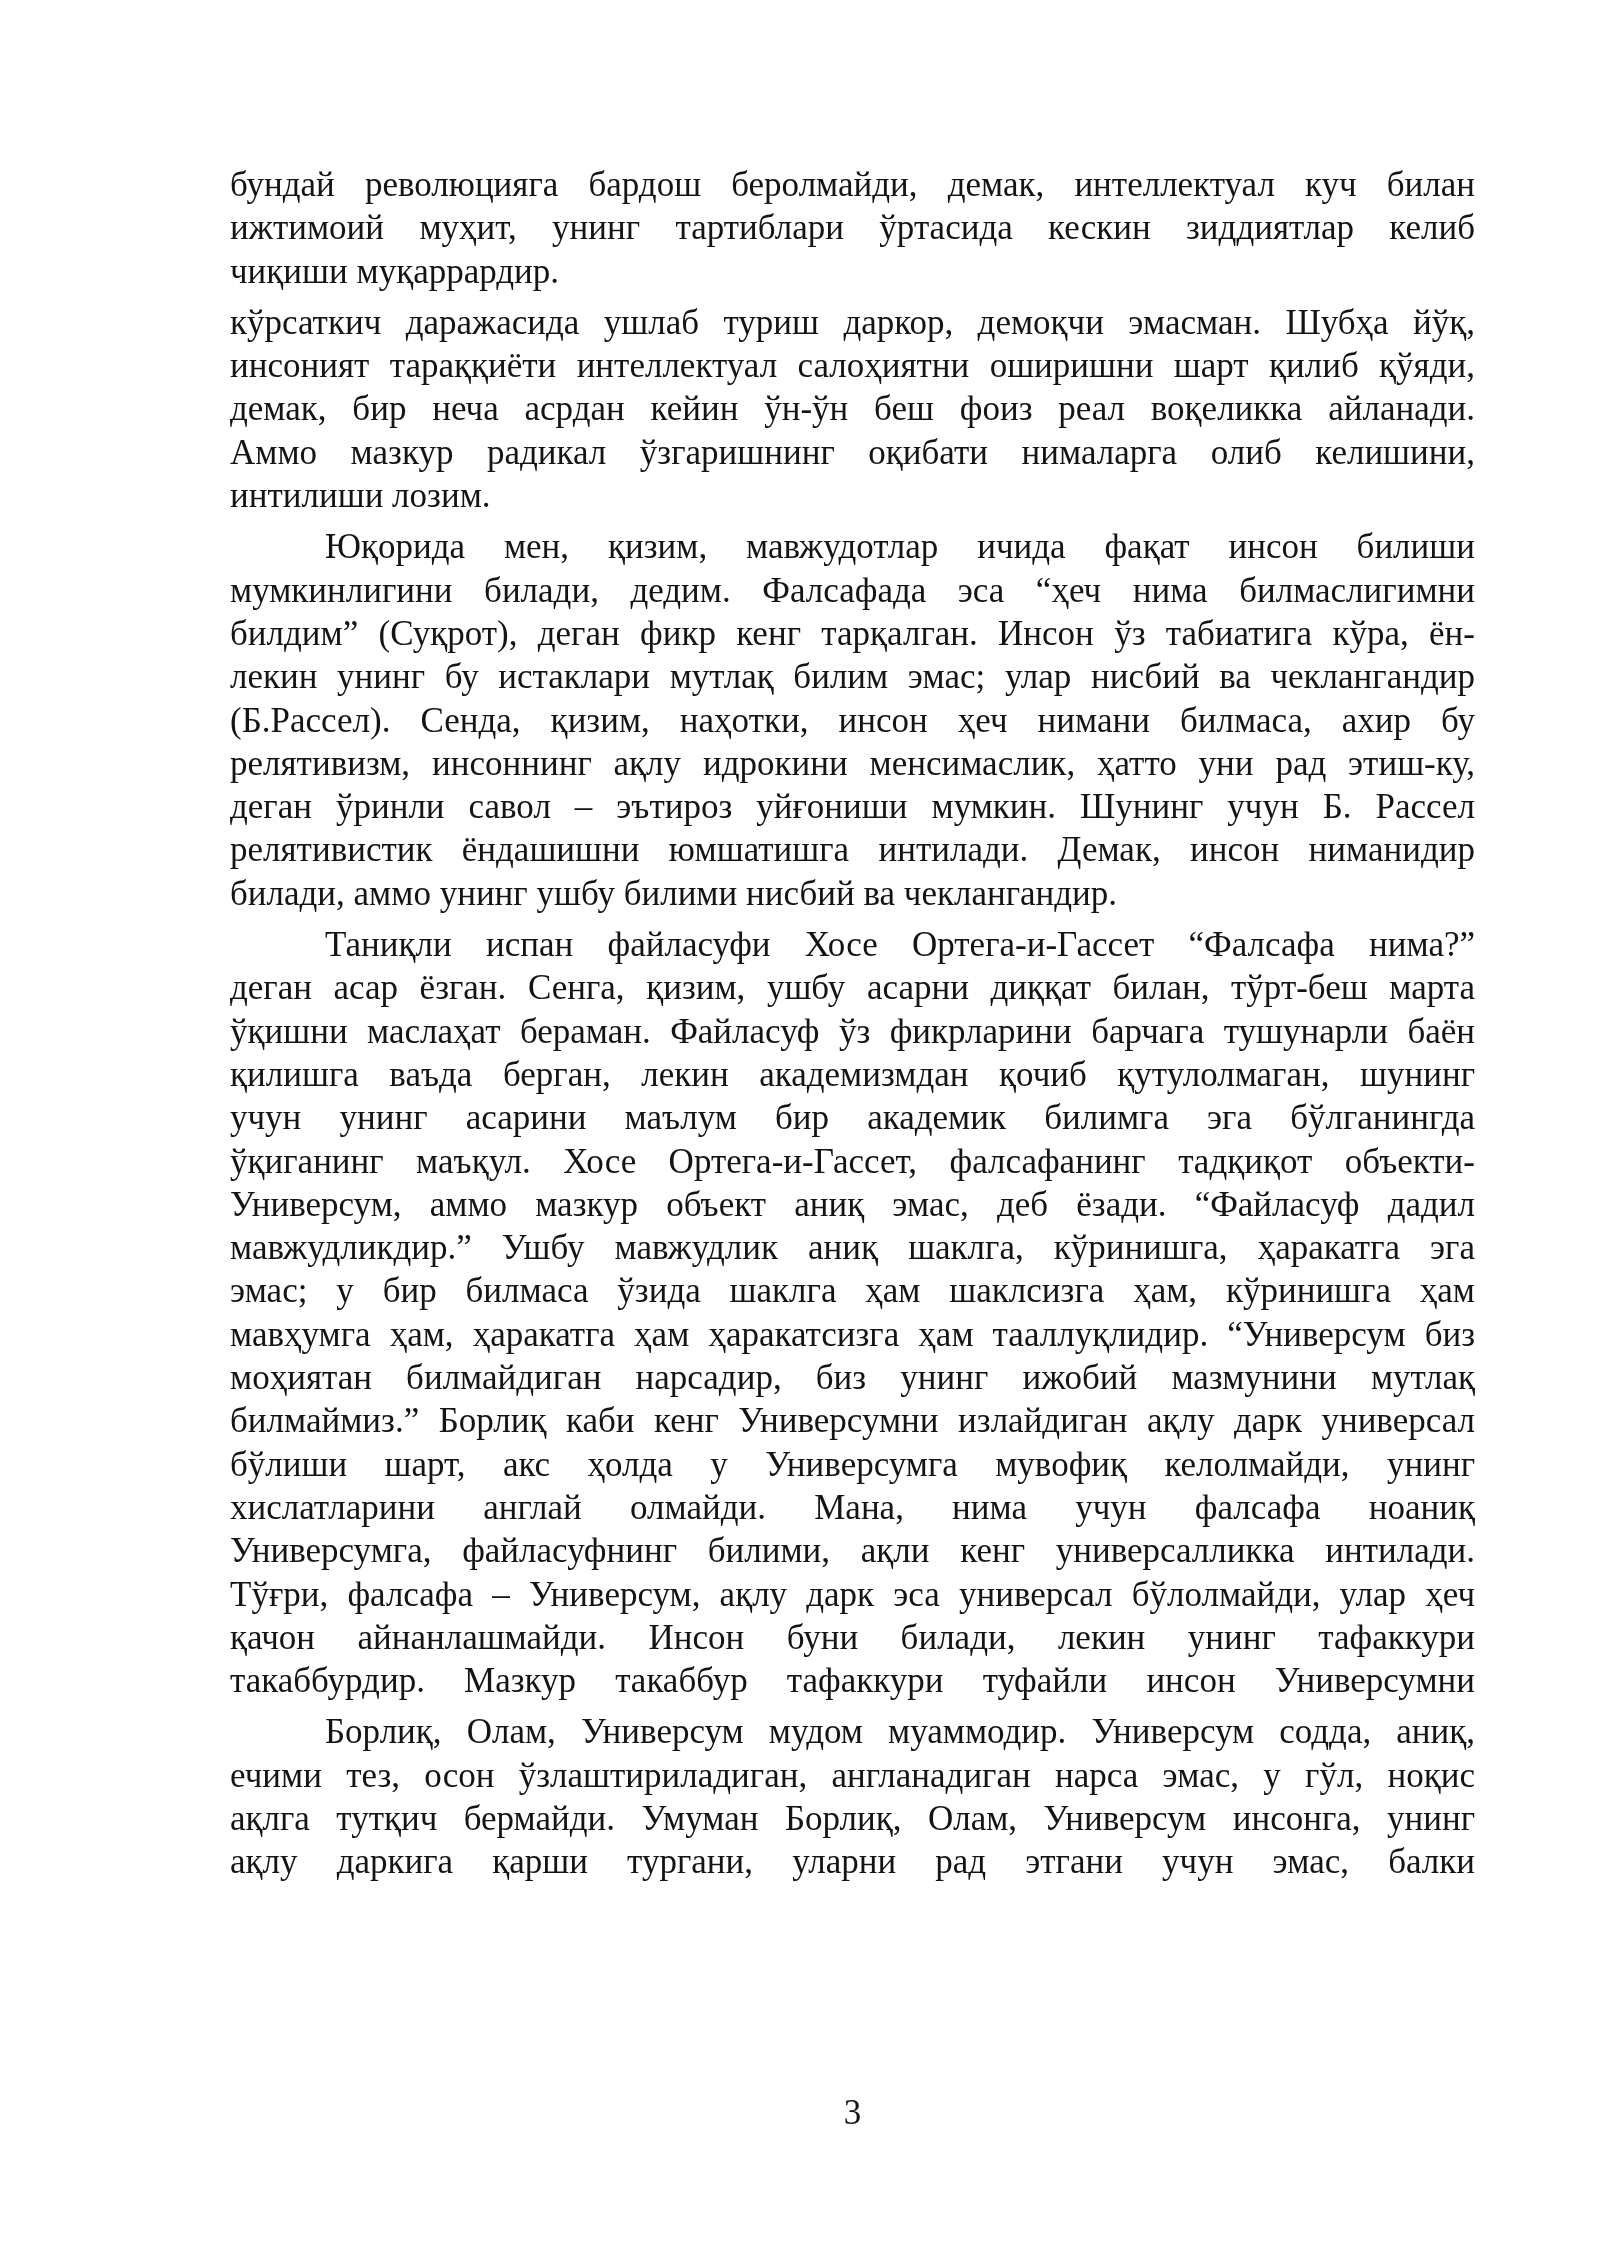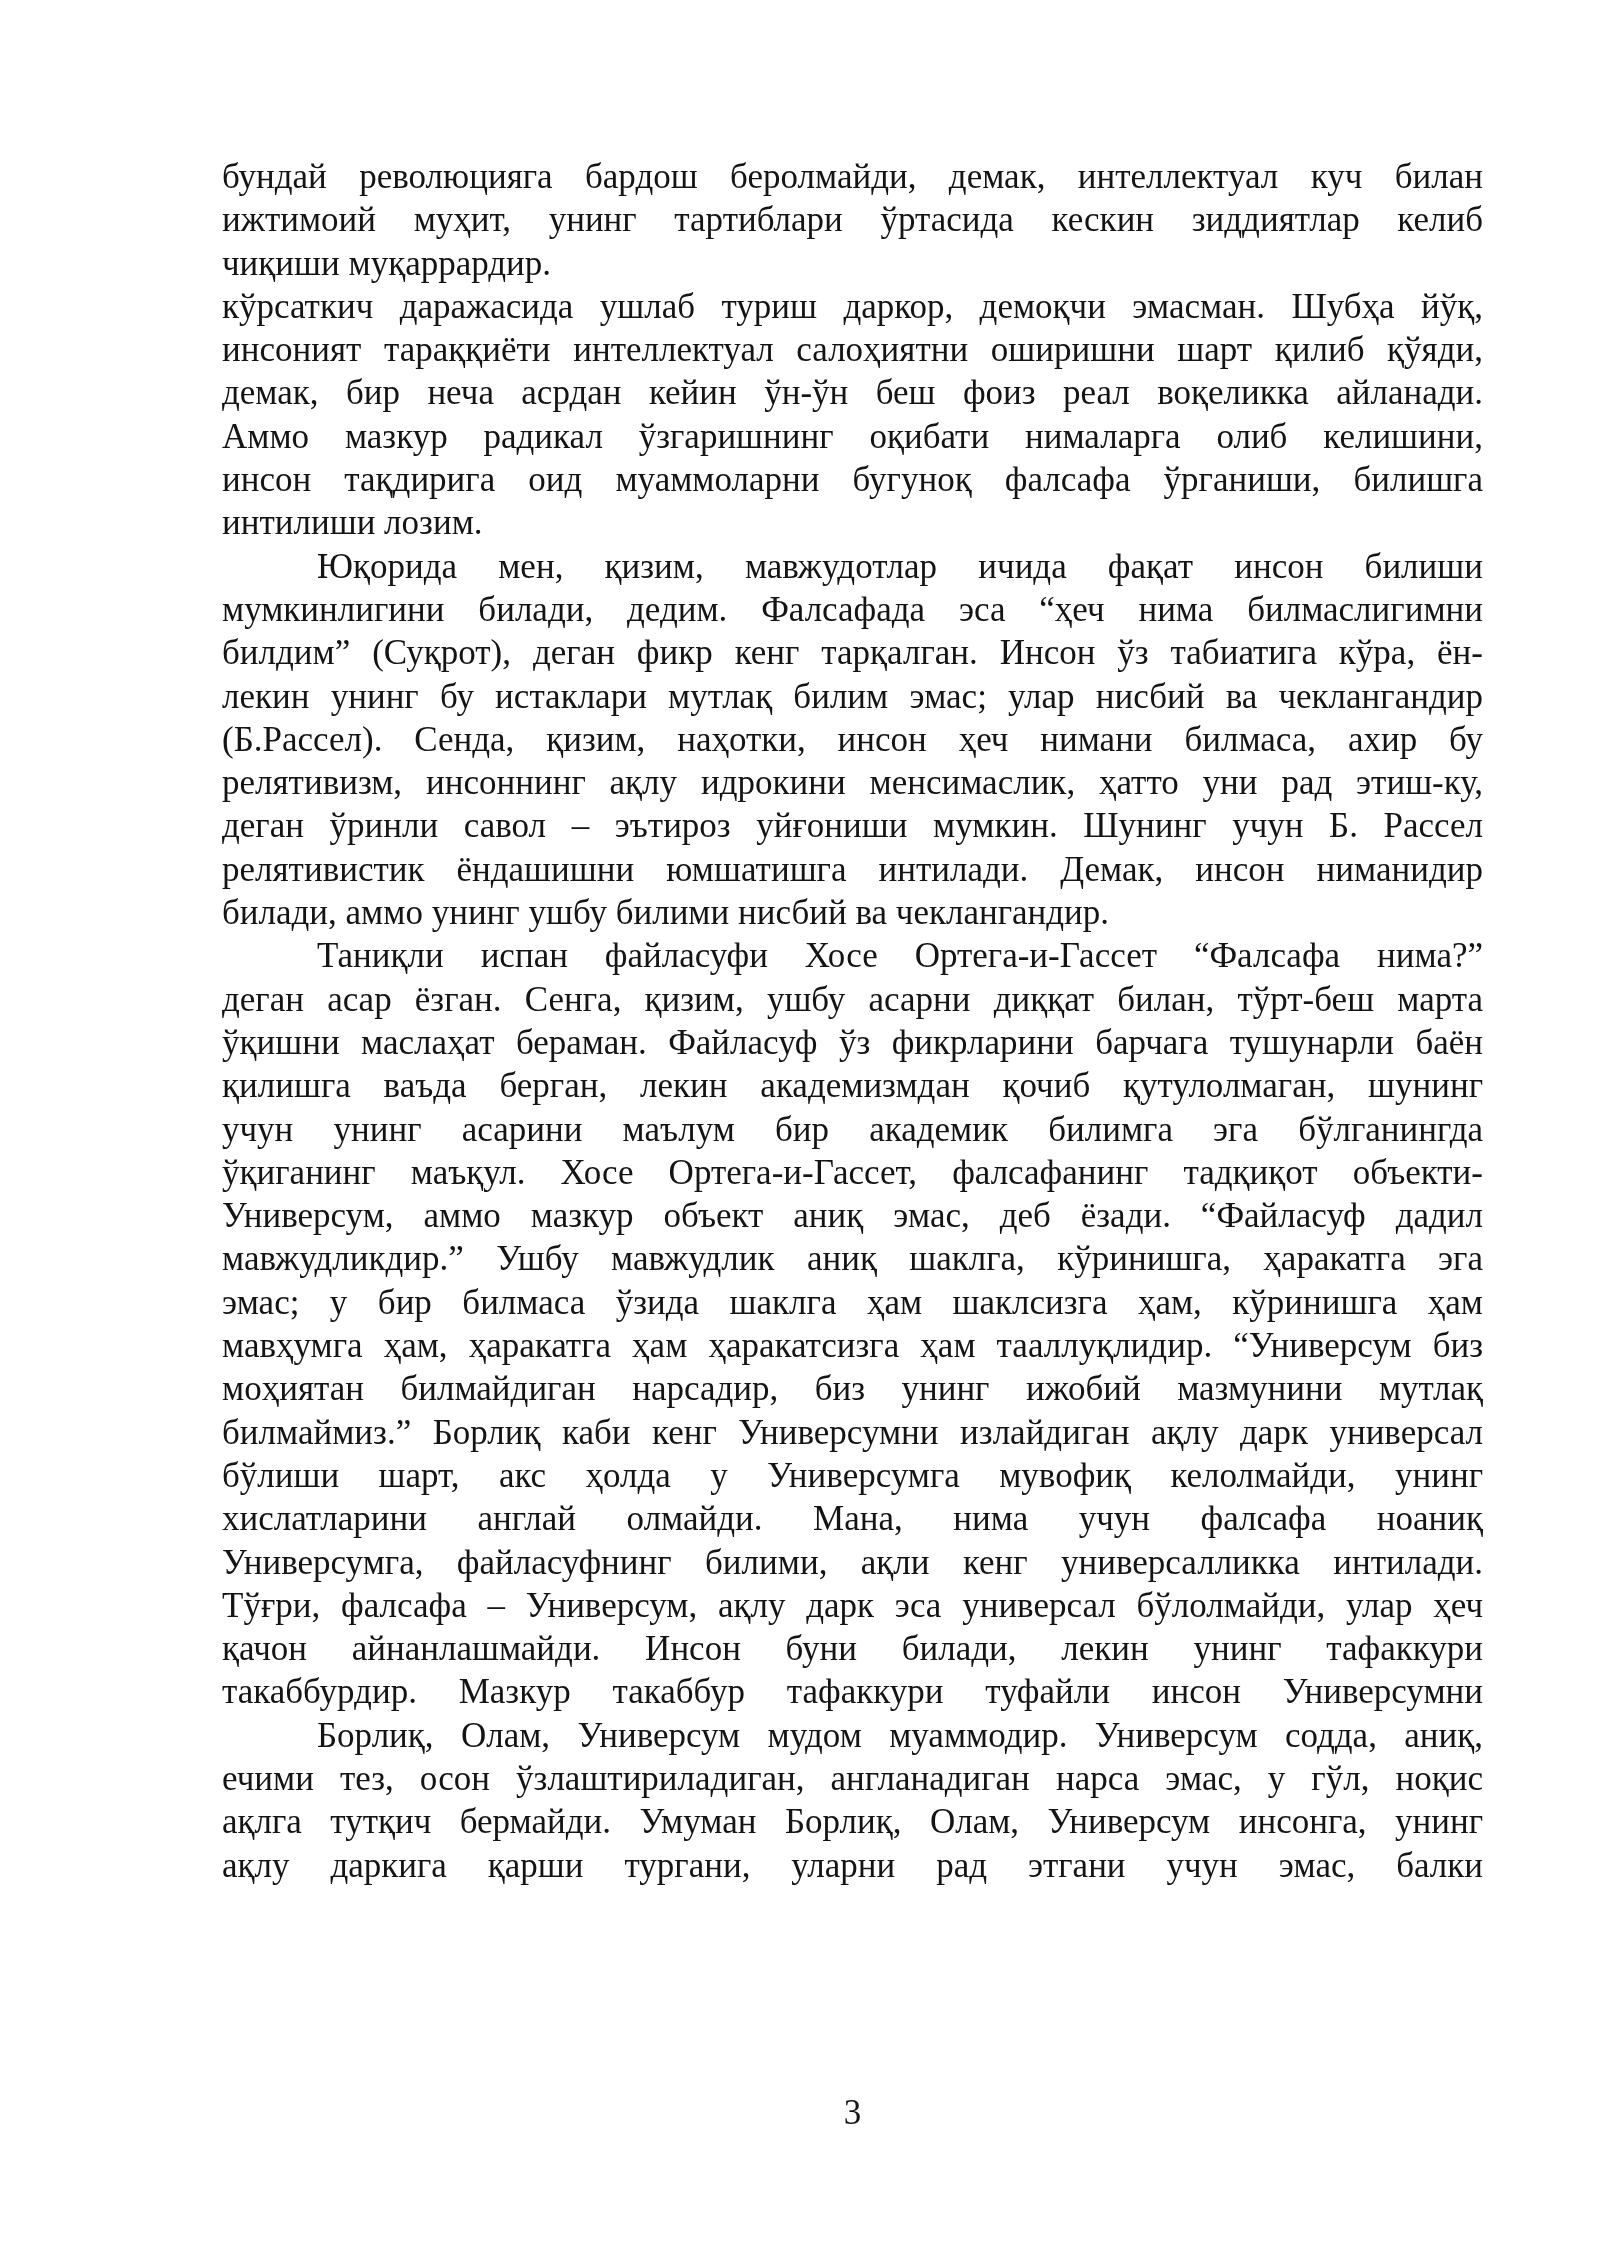--- a/index.html
+++ b/index.html
@@ -18,21 +18,21 @@
   }
   .text-block {
     position: absolute;
     left: 222px;
     top: 155px;
     width: 1261px;
     font-size: 35px;
     line-height: 43.3px;
   }
   .paragraph {
-    margin: 0;
+    margin: 8px;
     padding: 0;
   }
   .line {
     text-align: justify;
     text-align-last: justify;
     height: 43.3px;
     overflow: visible;
   }
   .line.end {
     text-align-last: auto;
@@ -58,21 +58,20 @@
       <div class="paragraph">
         <div class="line">бундай революцияга бардош беролмайди, демак, интеллектуал куч билан</div>
         <div class="line">ижтимоий муҳит, унинг тартиблари ўртасида кескин зиддиятлар келиб</div>
         <div class="line end">чиқиши муқаррардир.</div>
       </div>
       <div class="paragraph">
         <div class="line">кўрсаткич даражасида ушлаб туриш даркор, демоқчи эмасман. Шубҳа йўқ,</div>
         <div class="line">инсоният тараққиёти интеллектуал салоҳиятни оширишни шарт қилиб қўяди,</div>
         <div class="line">демак, бир неча асрдан кейин ўн-ўн беш фоиз реал воқеликка айланади.</div>
         <div class="line">Аммо мазкур радикал ўзгаришнинг оқибати нималарга олиб келишини,</div>
-        <div class="line">инсон тақдирига оид муаммоларни бугуноқ фалсафа ўрганиши, билишга</div>
         <div class="line end">интилиши лозим.</div>
       </div>
       <div class="paragraph">
         <div class="line indent">Юқорида мен, қизим, мавжудотлар ичида фақат инсон билиши</div>
         <div class="line">мумкинлигини билади, дедим. Фалсафада эса “ҳеч нима билмаслигимни</div>
         <div class="line">билдим” (Суқрот), деган фикр кенг тарқалган. Инсон ўз табиатига кўра, ён-</div>
         <div class="line">лекин унинг бу истаклари мутлақ билим эмас; улар нисбий ва чеклангандир</div>
         <div class="line">(Б.Рассел). Сенда,  қизим, наҳотки, инсон ҳеч нимани билмаса, ахир бу</div>
         <div class="line">релятивизм, инсоннинг ақлу идрокини менсимаслик, ҳатто уни рад этиш-ку,</div>
         <div class="line">деган ўринли савол – эътироз уйғониши мумкин. Шунинг учун Б. Рассел</div>

